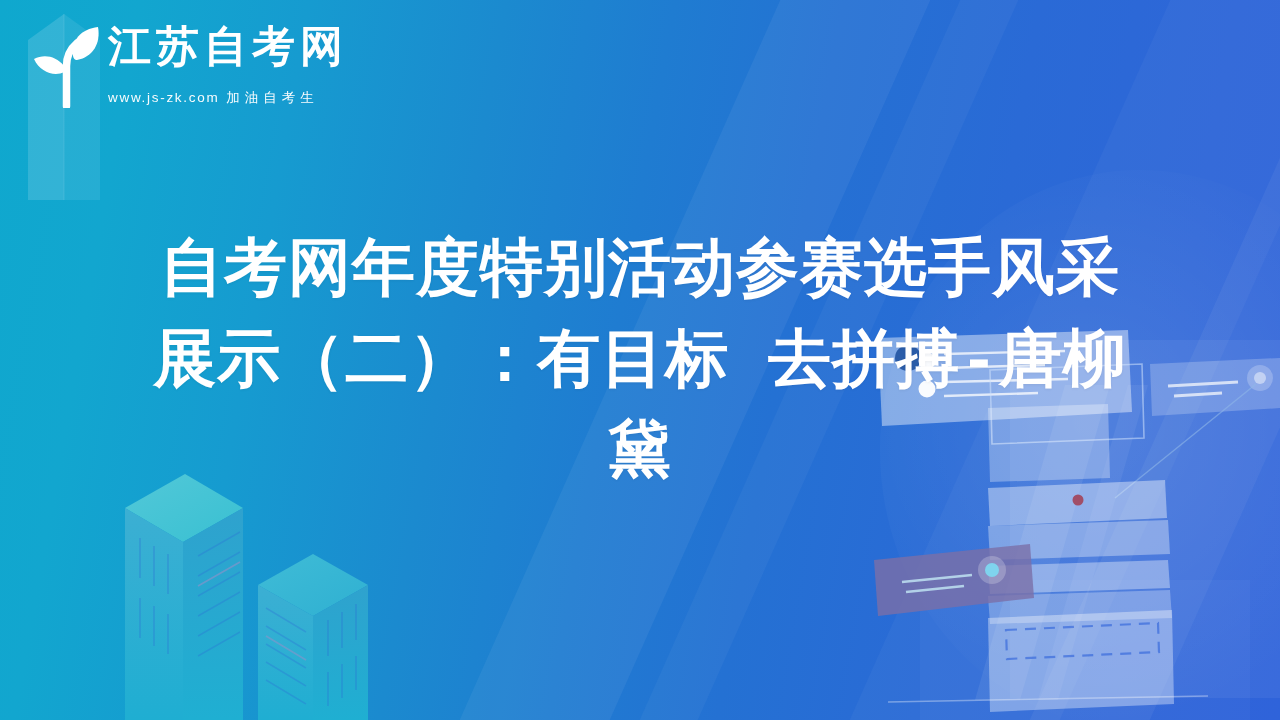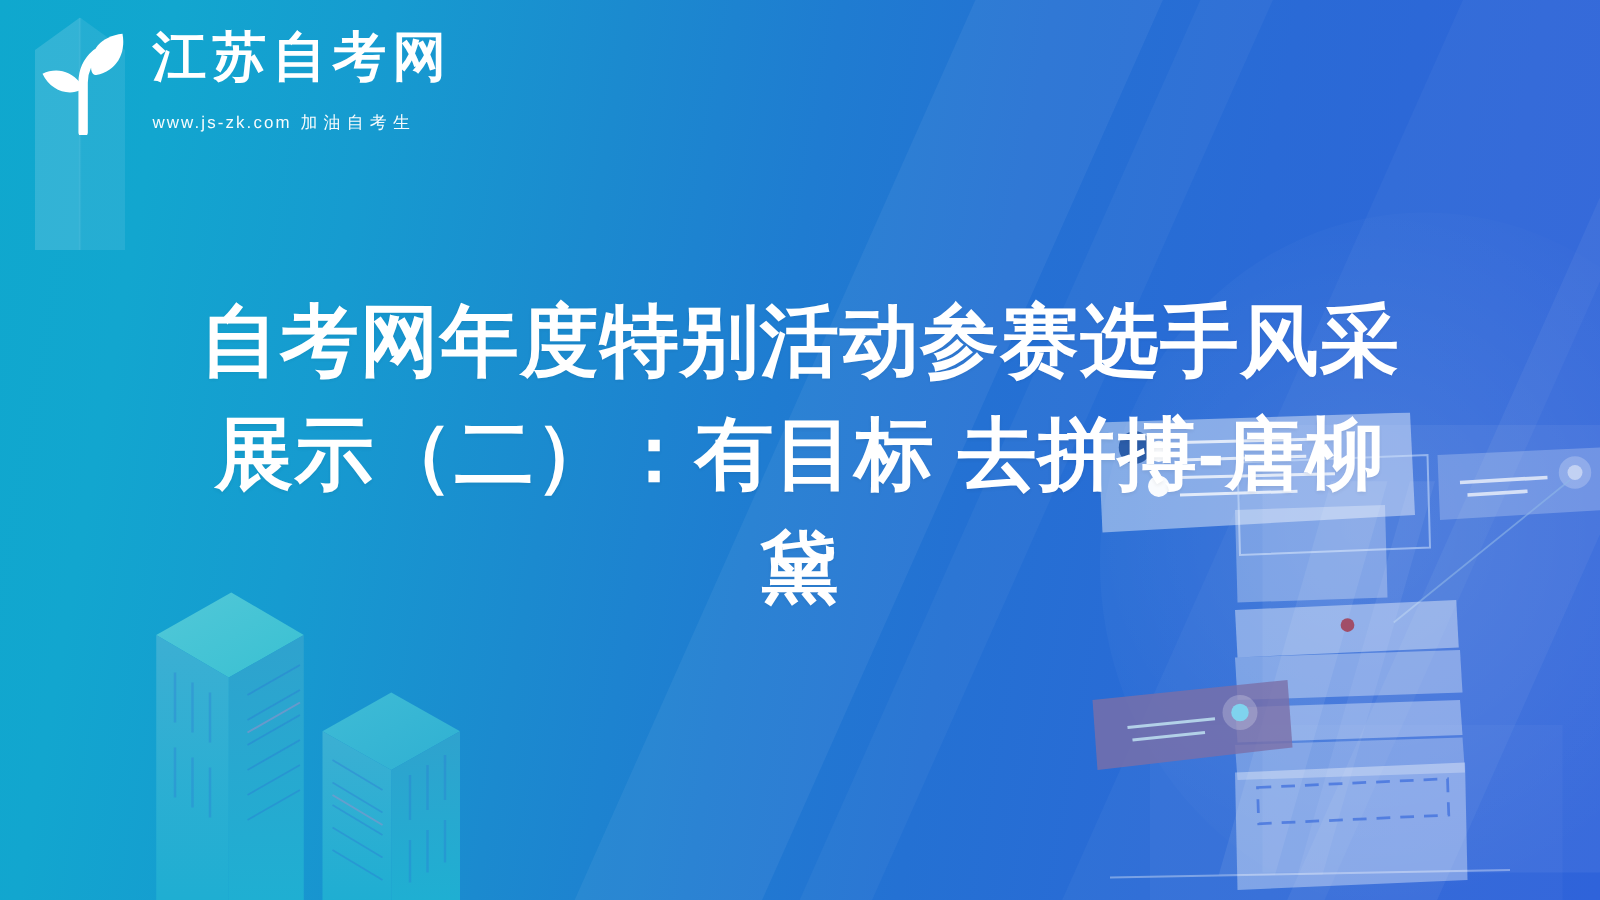--- a/index.html
+++ b/index.html
@@ -57,21 +57,20 @@
     width: 72px; height: 186px;
     pointer-events: none;
   }
 
   
   #logo {
     position: absolute;
     left: 30px; top: 22px;
     display: flex;
     align-items: center;
-    gap: 14px;
   }
   .sprout { width: 78px; height: 86px; flex: 0 0 auto; }
   .logo-text { display: flex; flex-direction: column; }
   .logo-title {
     color: #ffffff;
     font-size: 43px;
     font-weight: 700;
     letter-spacing: 5px;
     line-height: 1.08;
     white-space: nowrap;
@@ -103,21 +102,21 @@
   }
 
   
   #headline {
     position: absolute;
     left: 150px;
     top: 228px;
     width: 980px;
     text-align: center;
     color: #ffffff;
-    font-family: Liberation Sans, sans-serif;
+    font-family: Liberation Mono, monospace;
     font-weight: 700;
     font-size: 63px;
     line-height: 1.44;
     letter-spacing: 1px;
     text-shadow: 0 1px 3px rgba(0,0,0,0.06);
     white-space: pre-wrap;
   }
 </style>
 </head>
 <body>

